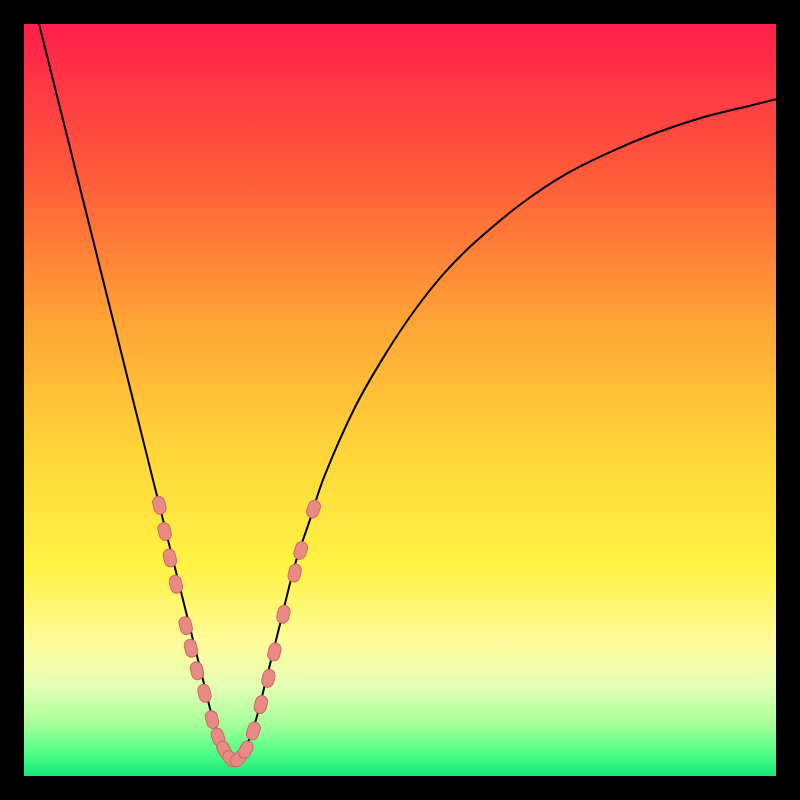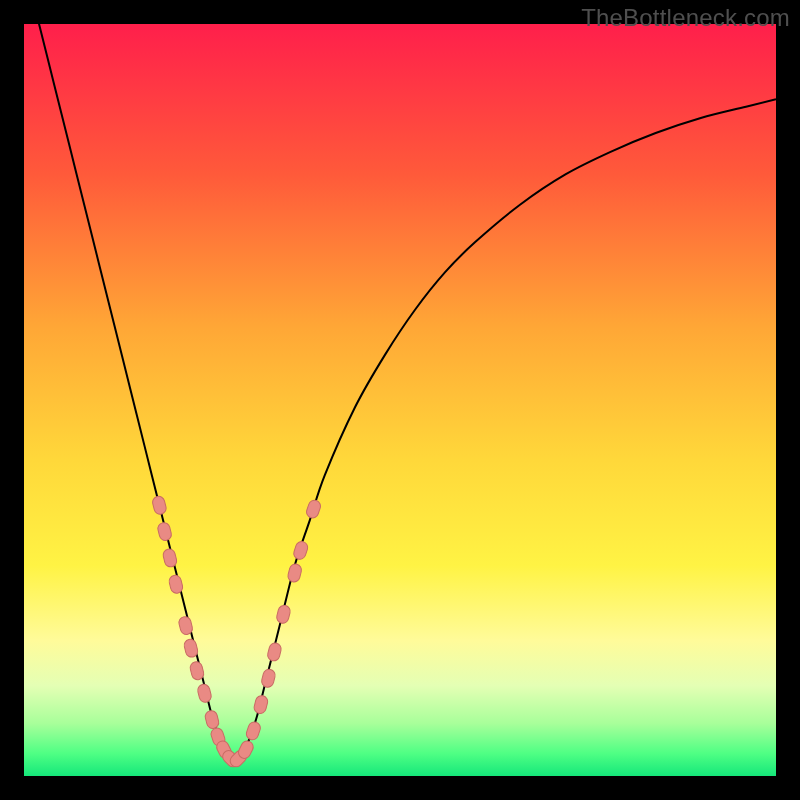--- a/index.html
+++ b/index.html
@@ -38,21 +38,20 @@
     z-index: 10;
   }
   svg {
     display: block;
   }
 </style>
 </head>
 <body>
 
 <div class="frame">
-  <div class="watermark">TheBottleneck.com</div>
   <div class="plot">
     <svg id="chart-svg" width="752" height="752" viewBox="0 0 752 752" preserveAspectRatio="none">
       <defs>
         <linearGradient id="bg-grad" x1="0" y1="0" x2="0" y2="1">
             <stop offset="0.0%" stop-color="#ff1f4b"></stop>
             <stop offset="20.0%" stop-color="#ff5a3a"></stop>
             <stop offset="40.0%" stop-color="#ffa636"></stop>
             <stop offset="58.0%" stop-color="#ffd83a"></stop>
             <stop offset="72.0%" stop-color="#fff344"></stop>
             <stop offset="82.0%" stop-color="#fffb9a"></stop>

